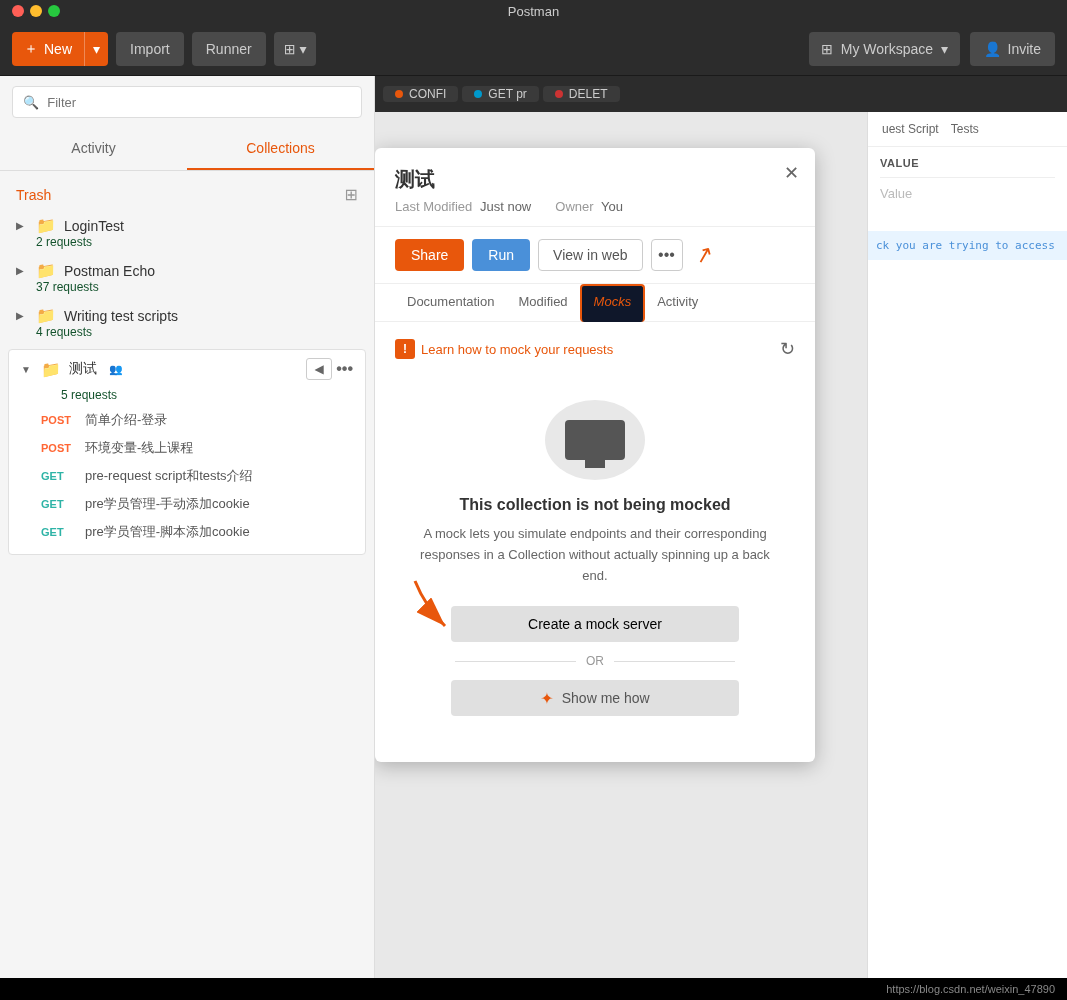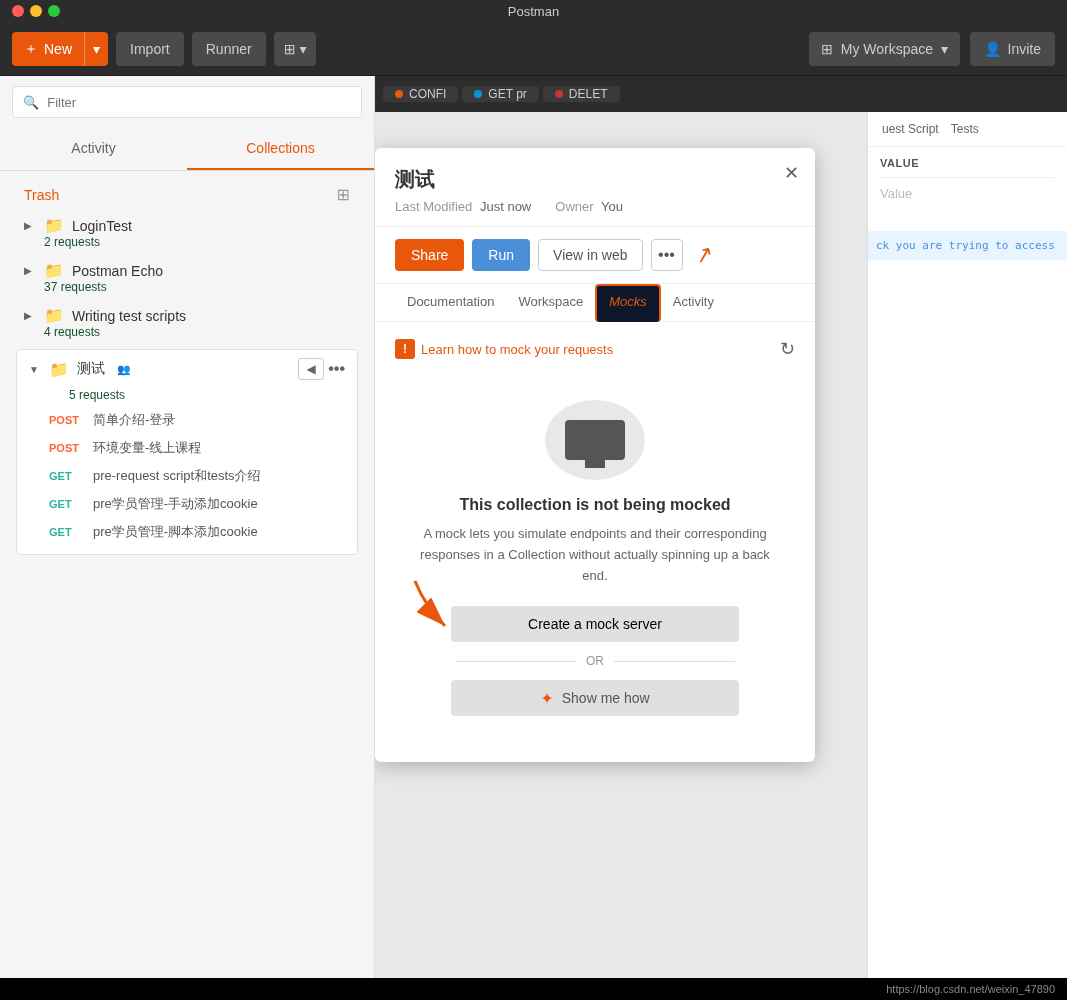--- a/index.html
+++ b/index.html
@@ -179,21 +179,21 @@
       border-bottom: 2px solid transparent;
     }
     .sidebar-tab.active {
       color: #e8570c;
       border-bottom: 2px solid #e8570c;
       font-weight: 500;
     }
     .sidebar-content {
       flex: 1;
       overflow-y: auto;
-      padding: 8px 8px;
+      padding: 8px 0;
     }
     .trash-row {
       display: flex;
       align-items: center;
       justify-content: space-between;
       padding: 6px 16px;
       color: #e8570c;
       font-size: 14px;
     }
     .trash-icon-btn {
@@ -786,21 +786,21 @@
               <button class="btn-more">•••</button>
 
               <div style="margin-left:4px;color:#e8570c;font-size:22px;transform:rotate(-15deg);pointer-events:none;">↗</div>
             </div>
 
             <div class="detail-tabs">
               <div class="detail-tab">
                 <span>Documentation</span>
               </div>
               <div class="detail-tab">
-                <span>Workspace</span>
+                <span>Modified</span>
               </div>
               <div class="detail-tab active" style="border:2px solid #e8570c;border-radius:4px;color:#e8570c;border-bottom:none;padding:8px 12px;margin-bottom:-1px;background:#0f172a;font-style:italic;">
                 <span>Mocks</span>
               </div>
               <div class="detail-tab">
                 <span>Activity</span>
               </div>
             </div>
 
             <div class="mocks-content">

